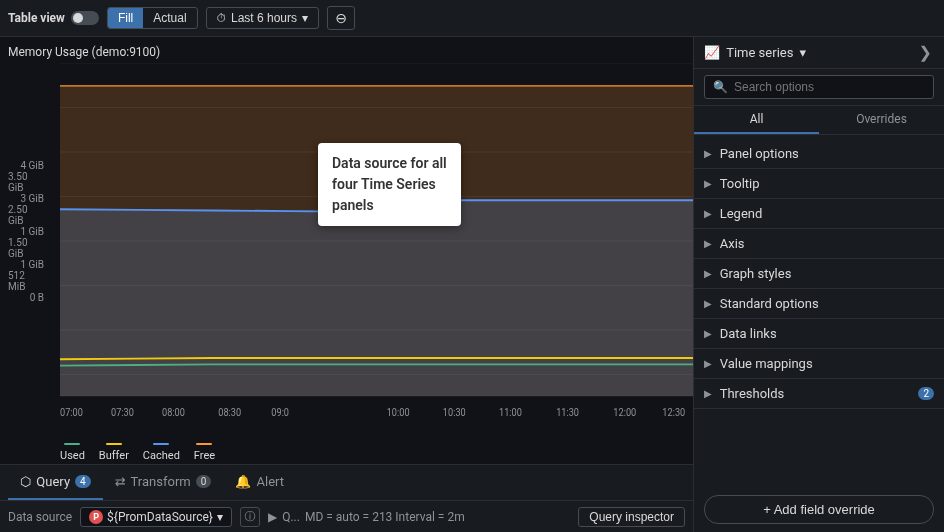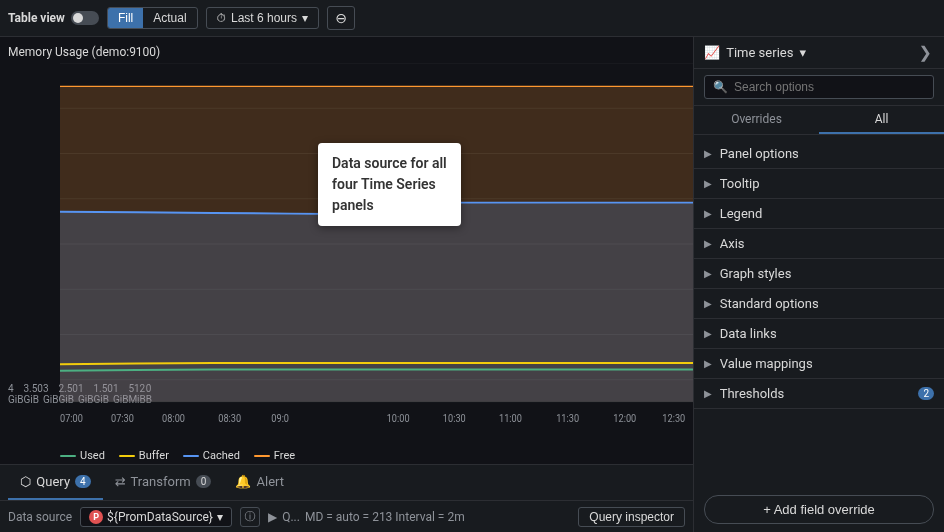--- a/index.html
+++ b/index.html
@@ -127,22 +127,22 @@
       height: calc(100% - 30px);
     }
 
     .y-axis {
       position: absolute;
       left: 0;
       top: 0;
       bottom: 20px;
       width: 52px;
       display: flex;
-      flex-direction: row;
-      justify-content: space-between;
+      flex-direction: column;
+      justify-content: center;
       align-items: flex-end;
       padding-right: 16px;
     }
     .y-label {
       font-size: 10px;
       color: #8e9299;
     }
 
     .chart-svg-area {
       position: absolute;
@@ -175,20 +175,21 @@
       gap: 14px;
       padding: 4px 8px 2px 60px;
       font-size: 11px;
       color: #d9d9d9;
       flex-shrink: 0;
     }
     .legend-item {
       display: flex;
       align-items: center;
       gap: 4px;
+      flex-direction: column;
     }
     .legend-dot {
       width: 16px;
       height: 2px;
       border-radius: 1px;
     }
 
     
     .bottom-tabs {
       display: flex;
@@ -580,22 +581,22 @@
     </div>
 
     <div class="search-bar">
       <div class="search-input-wrapper">
         <span class="search-icon-svg">🔍</span>
         <input class="search-input" type="text" placeholder="Search options" style="">
       </div>
     </div>
 
     <div class="all-overrides-tabs">
+      <div class="ao-tab active">All</div>
       <div class="ao-tab">Overrides</div>
-      <div class="ao-tab active">All</div>
     </div>
 
     <div class="options-list">
 
       <div class="option-item">
         <span class="option-chevron">▶</span>
         <span>Panel options</span>
       </div>
       <div class="option-item">
         <span class="option-chevron">▶</span>

